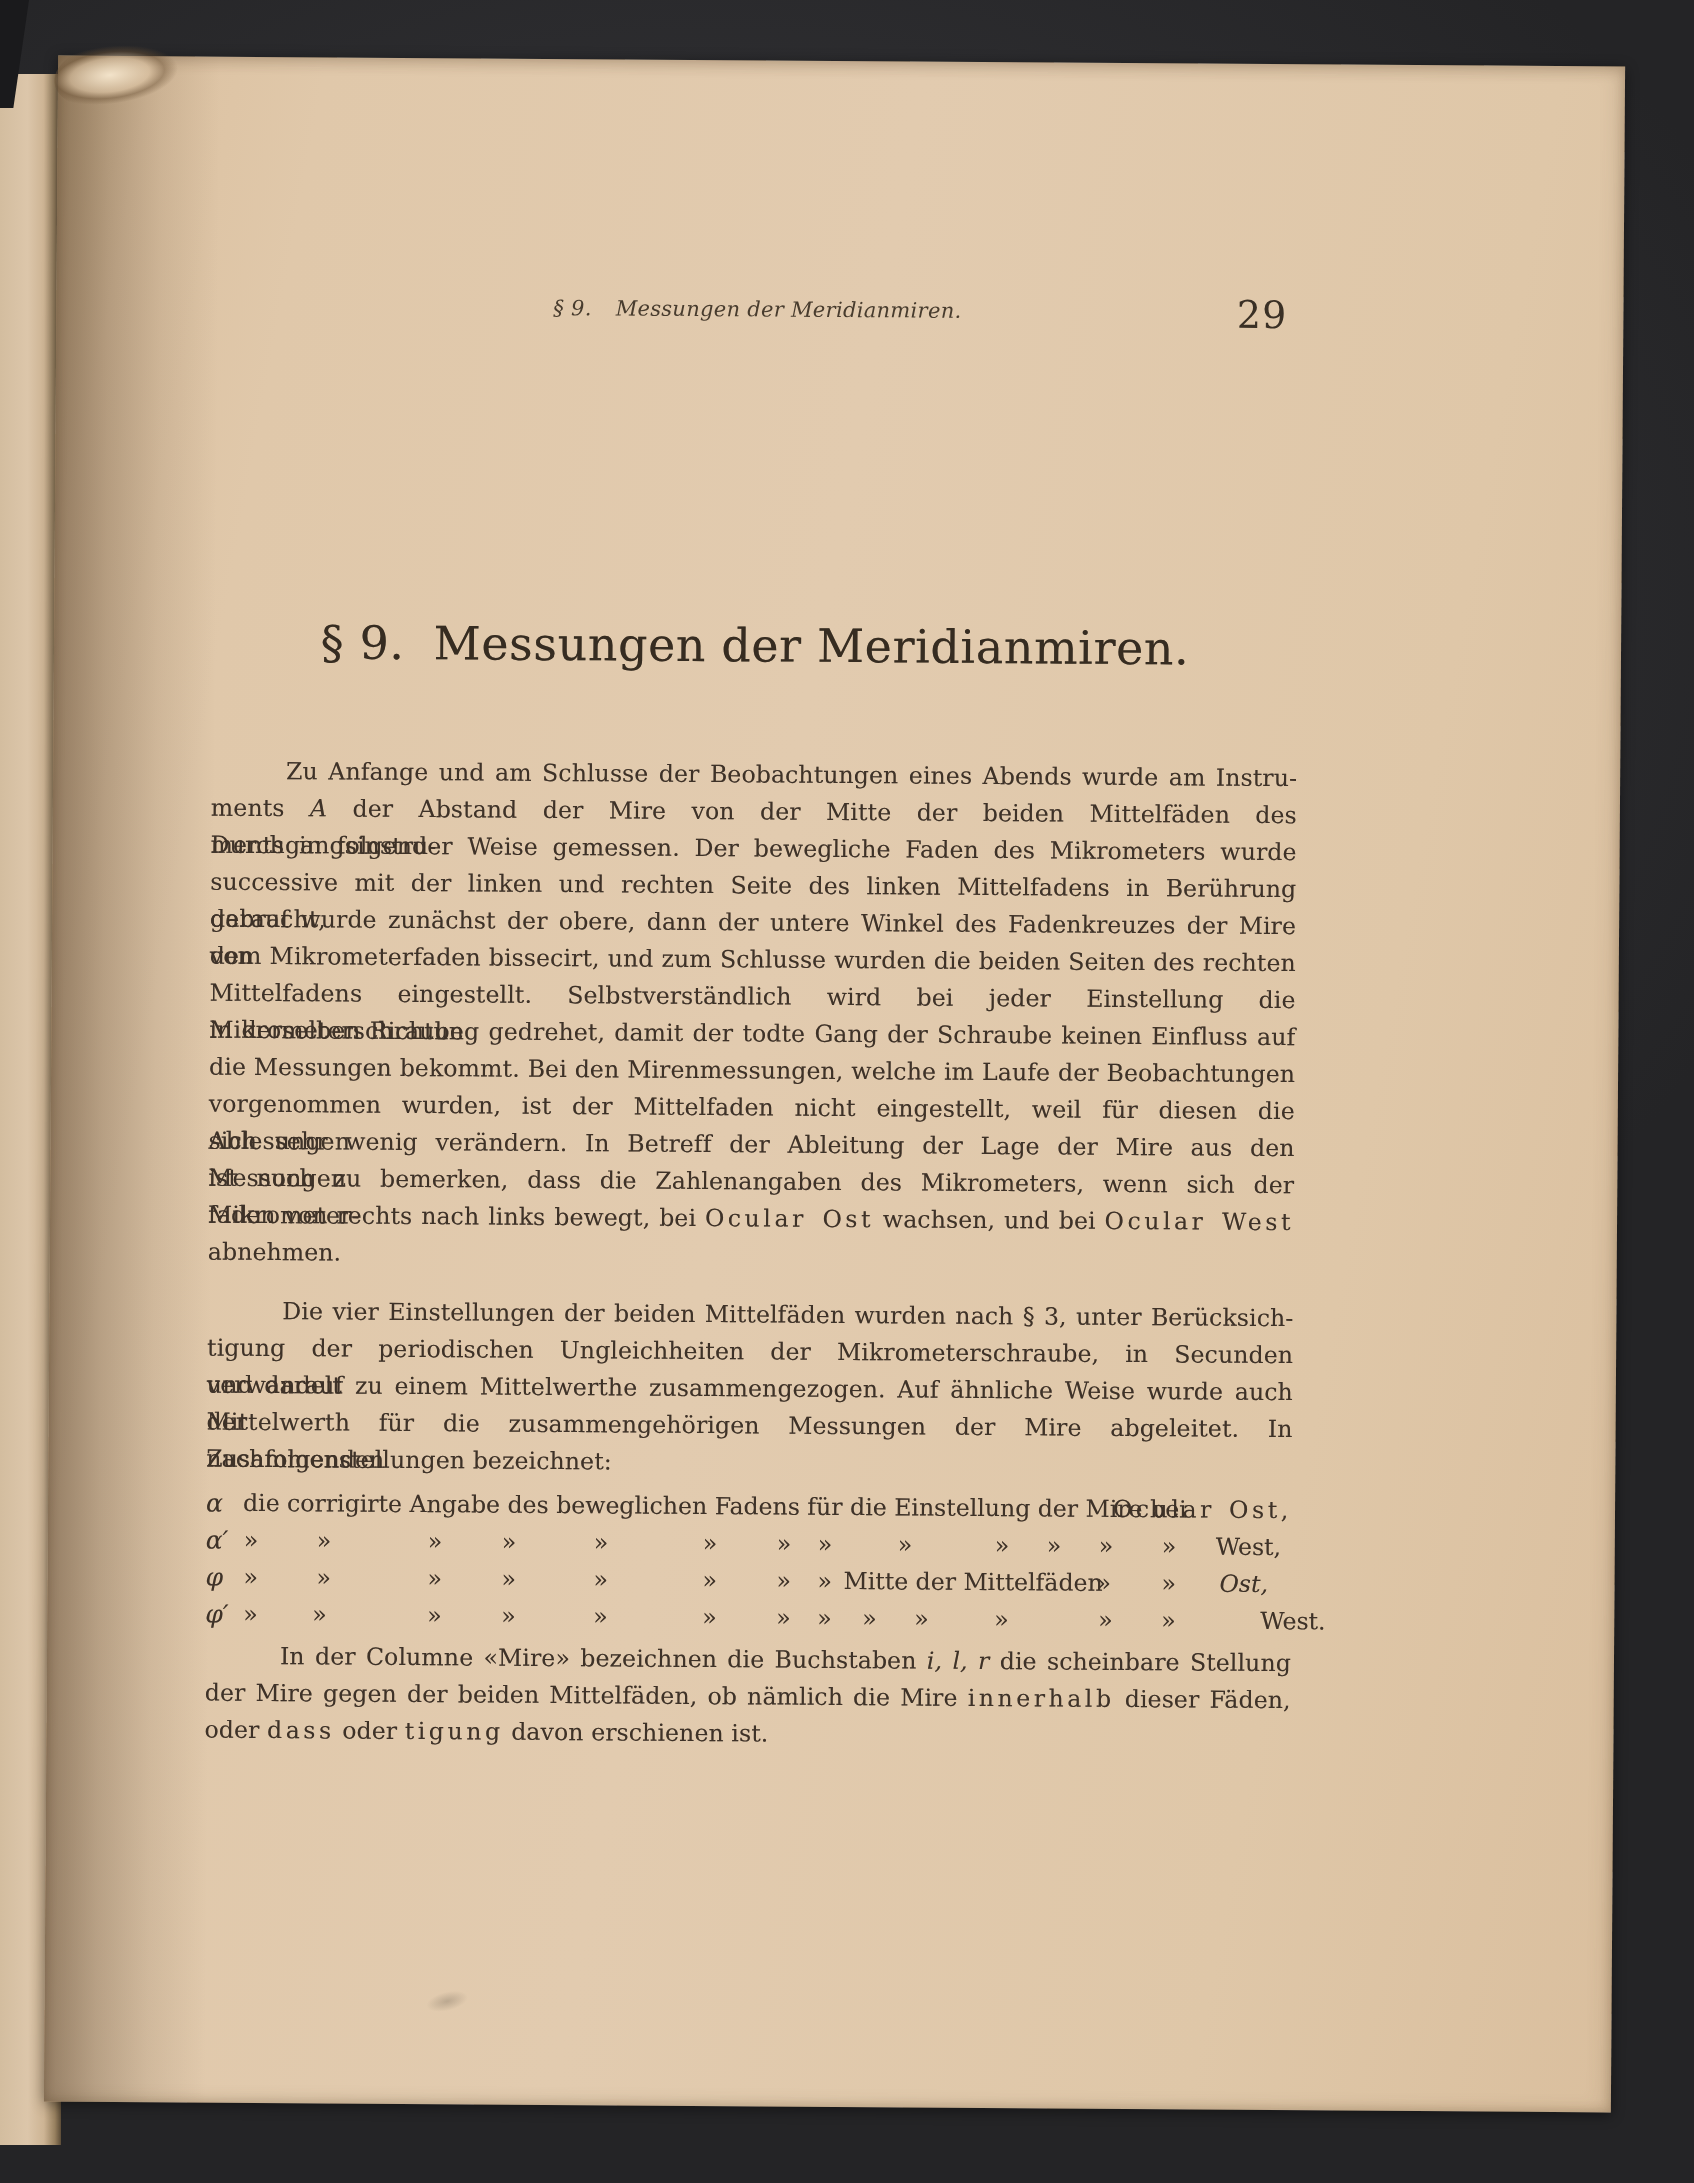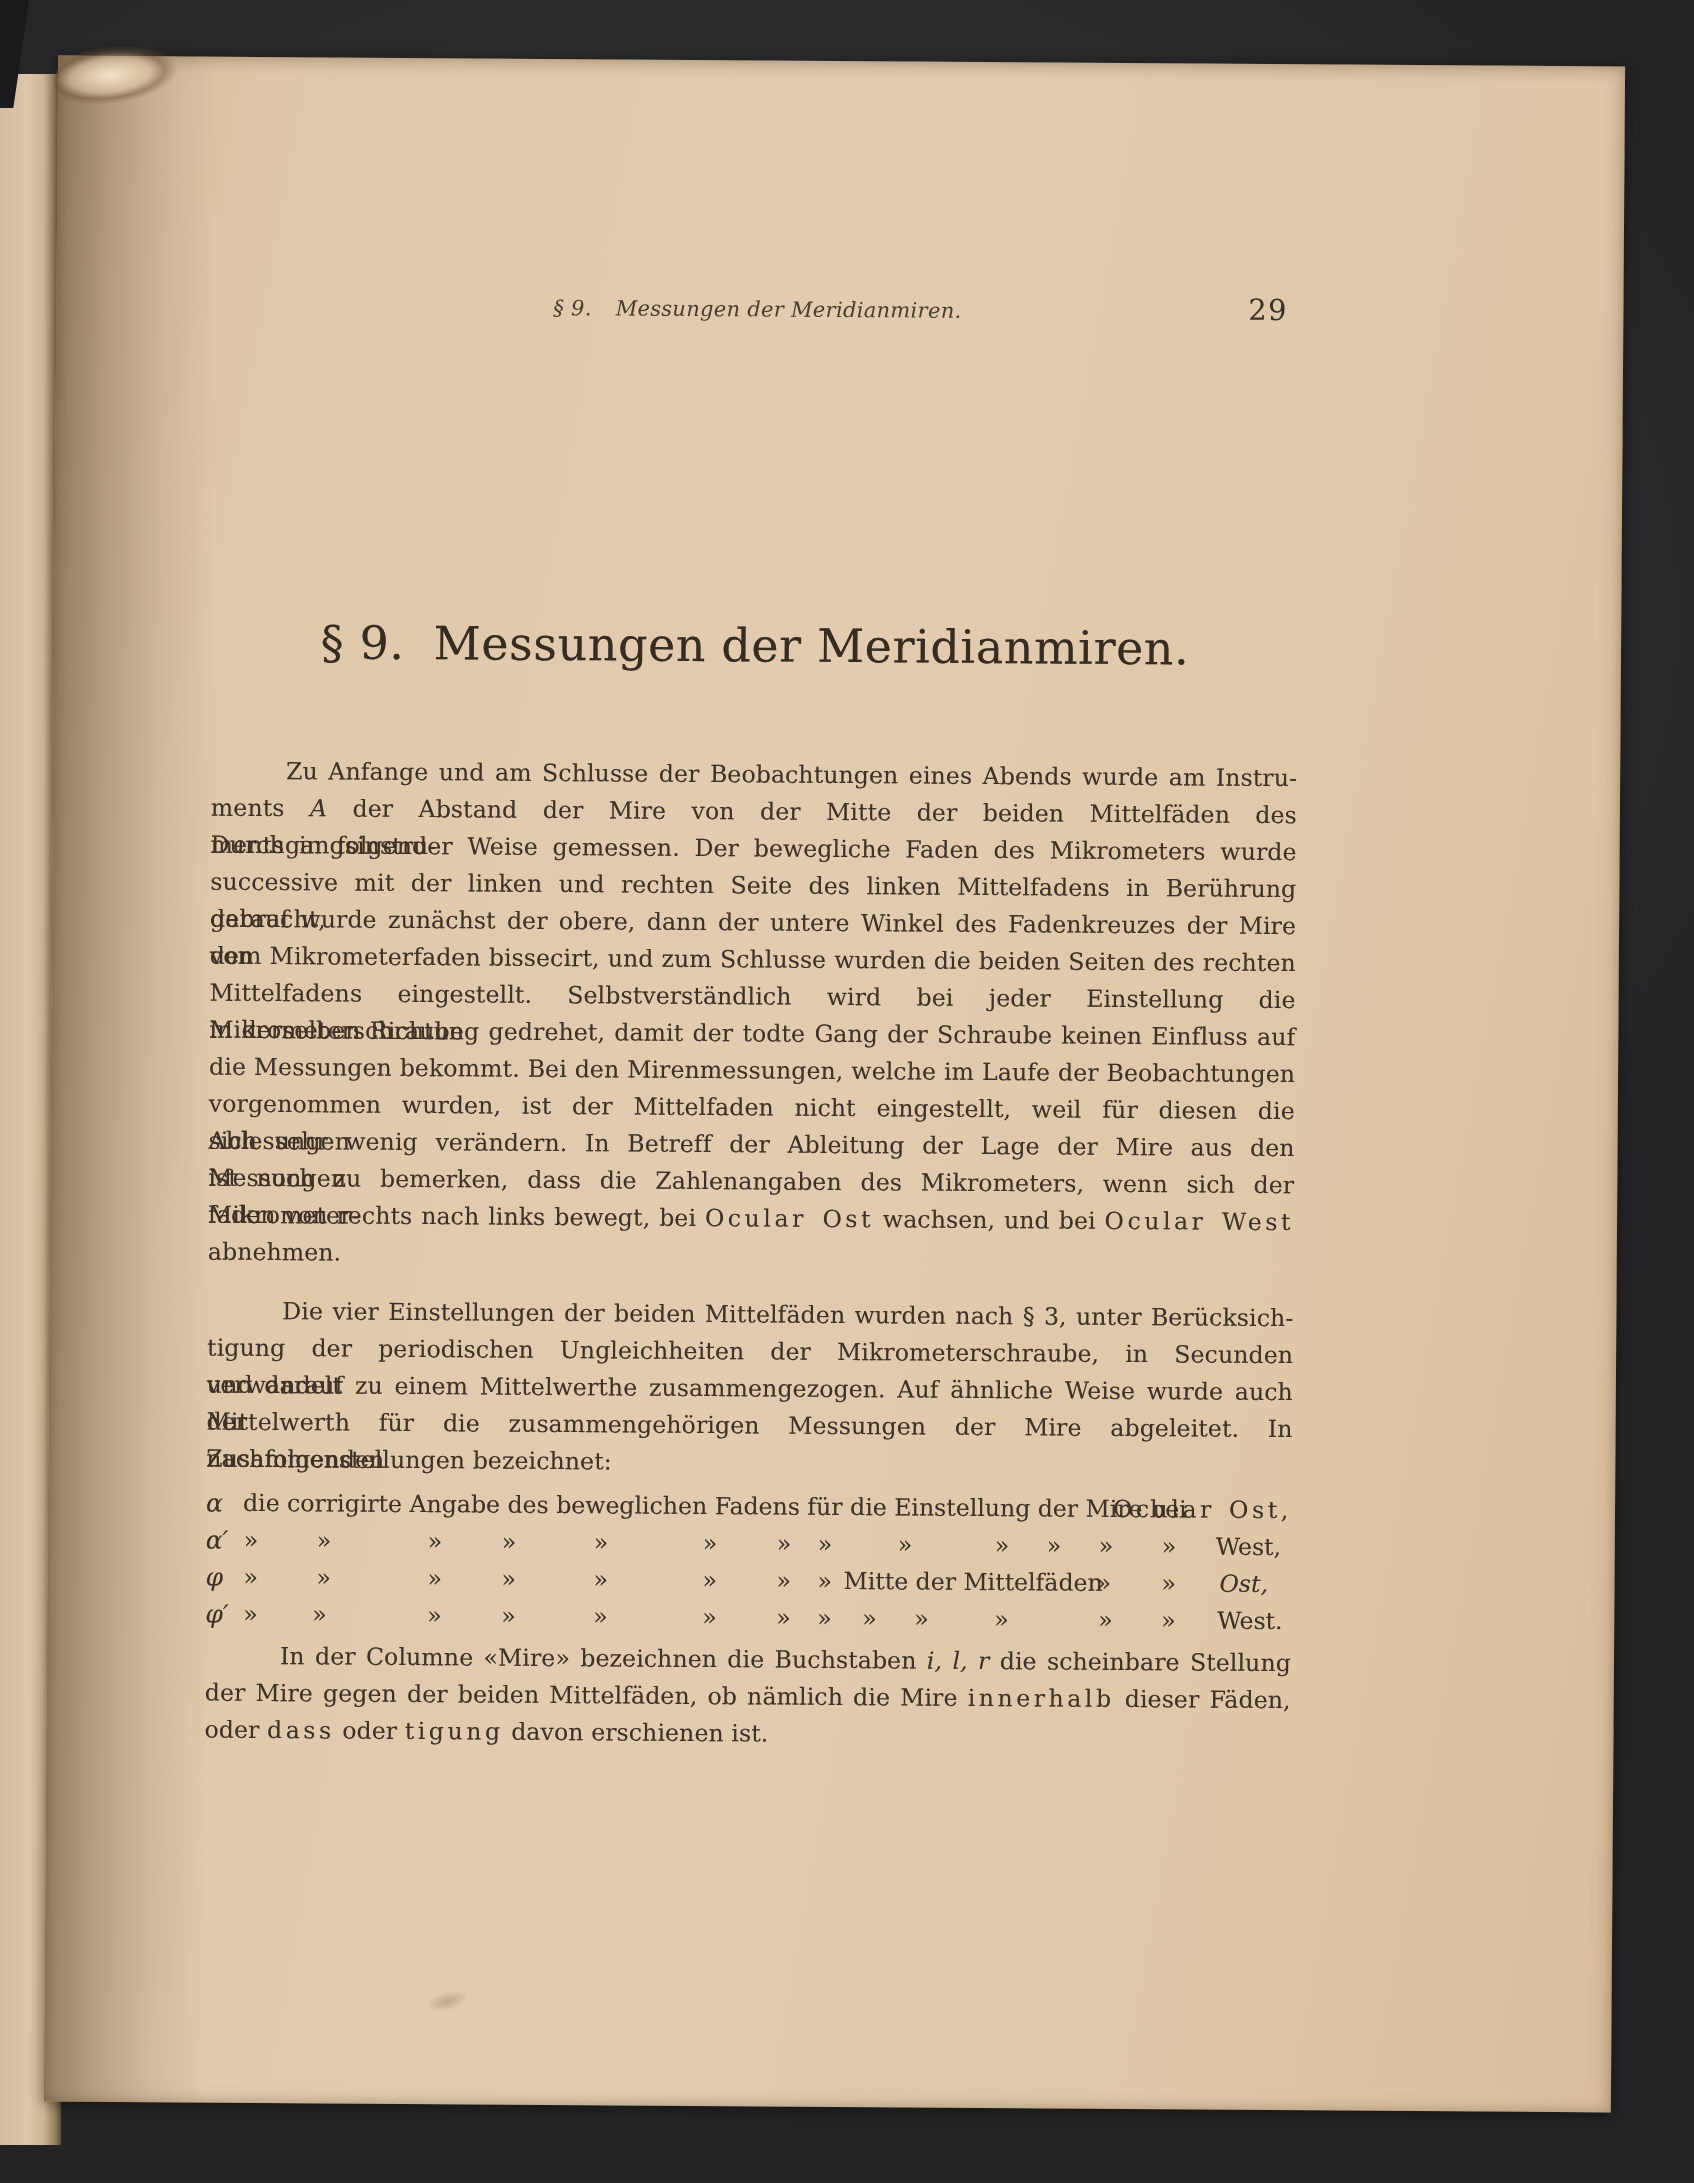--- a/index.html
+++ b/index.html
@@ -51,21 +51,21 @@
   }
   
   .running-head {
     position: absolute; left: 158px; top: 237px; width: 1086px; height: 45px;
     text-align: center; font-style: italic; font-size: 21px; color: #483c2e;
     letter-spacing: 0.3px;
   }
   .rh-title { margin-left: 24px; }
   .page-num {
     position: absolute; right: 12.7px; top: -7.6px;
-    font-style: normal; font-size: 29px; letter-spacing: 1.3px; color: #3a3025;
+    font-style: normal; font-size: 38px; letter-spacing: 1.3px; color: #3a3025;
   }
   .title {
     position: absolute; left: 158px; top: 558px; width: 1086px;
     text-align: center; font-size: 46px; color: #362c21; letter-spacing: 0.6px;
     text-shadow: 0 0 0.6px rgba(54,44,33,0.45);
   }
   .title-main { margin-left: 29px; }
   .para {
     position: absolute; left: 158px; width: 1086px;
     font-size: 23.6px; line-height: 37px; letter-spacing: 0.1px;
@@ -179,21 +179,21 @@
           <span class="nseg" style="left: 296px;">»</span>
           <span class="nseg" style="left: 388px;">»</span>
           <span class="nseg" style="left: 497px;">»</span>
           <span class="nseg" style="left: 571px;">»</span>
           <span class="nseg" style="left: 612px;">»</span>
           <span class="nseg" style="left: 657px;">»</span>
           <span class="nseg" style="left: 709px;">»</span>
           <span class="nseg" style="left: 789px;">»</span>
           <span class="nseg" style="left: 893px;">»</span>
           <span class="nseg" style="left: 956px;">»</span>
-          <span class="nseg" style="left: 1012px;">West.</span>
+          <span class="nseg" style="left: 1055px;">West.</span>
         </div>
     </div>
 
     <div class="para p3">
         <div class="tline ind"><span>In der Columne «Mire» bezeichnen die Buchstaben </span><span class="it">i, l, r</span><span> die scheinbare Stellung</span></div>
         <div class="tline"><span>der Mire gegen der beiden Mittelfäden, ob nämlich die Mire </span><span class="sp">innerhalb</span><span> dieser Fäden,</span></div>
         <div class="tline last"><span>oder </span><span class="sp">dass</span><span> oder </span><span class="sp">tigung</span><span> davon erschienen ist.</span></div>
       </div>
 
     <div class="smudge"></div>

